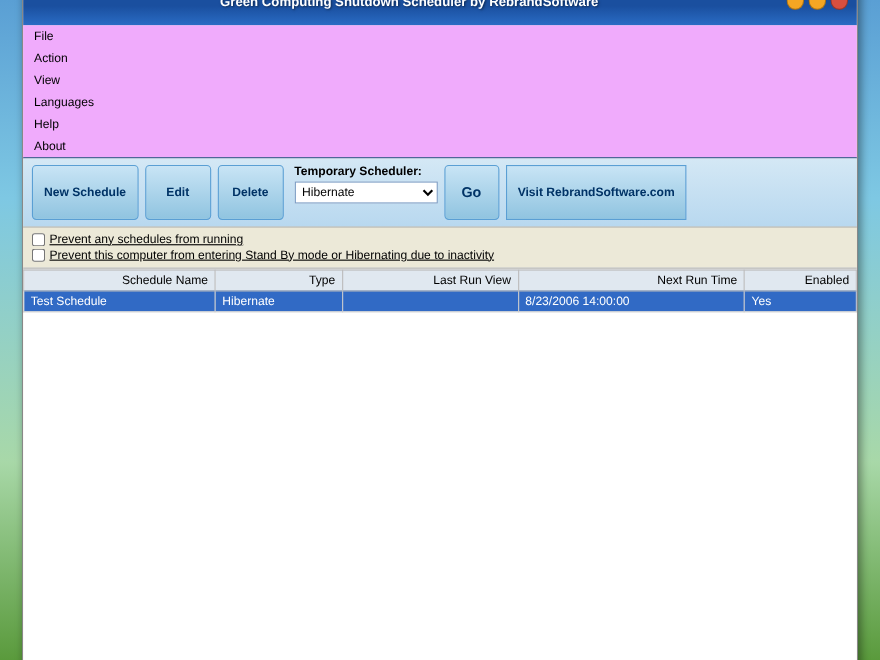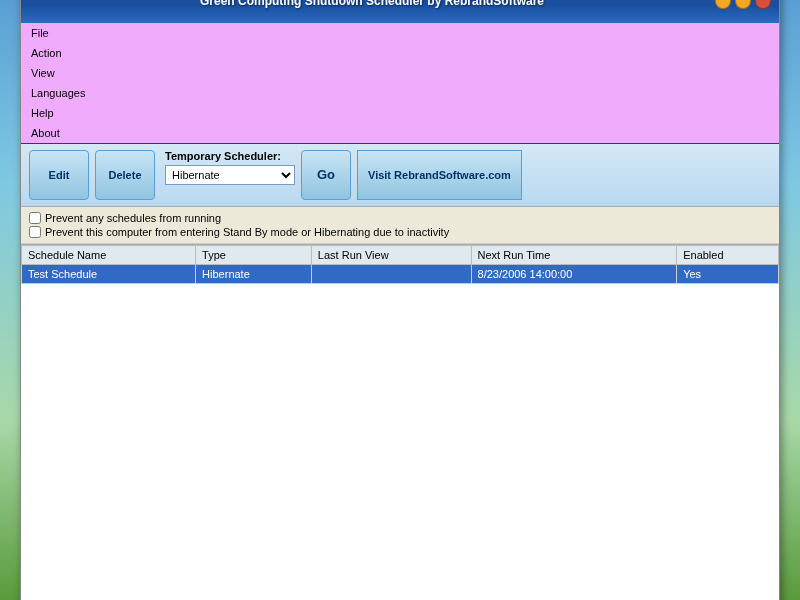--- a/index.html
+++ b/index.html
@@ -156,20 +156,21 @@
       background: #ece9d8;
       padding: 4px 8px;
       border-bottom: 1px solid #ccc;
     }
 
     .checkbox-row {
       display: flex;
       gap: 4px;
       padding: 1px 0;
       font-size: 11px;
+      text-decoration: underline;
     }
 
     .checkbox-row input[type="checkbox"] {
       width: 12px;
       height: 12px;
     }
 
     .schedule-table-container {
       background: white;
       margin: 0;
@@ -182,21 +183,21 @@
     .schedule-table {
       width: 100%;
       border-collapse: collapse;
       font-size: 11px;
     }
 
     .schedule-table thead th {
       background: #e0e8f0;
       border: 1px solid #bbb;
       padding: 3px 6px;
-      text-align: left;
+      text-align: right;
       font-weight: normal;
       color: #000;
     }
 
     .schedule-table tbody td {
       border: 1px solid #ccc;
       padding: 3px 6px;
       color: #000;
     }
 
@@ -297,20 +298,21 @@
     <div class="menu-bar">
       <span class="menu-item">File</span>
       <span class="menu-item">Action</span>
       <span class="menu-item">View</span>
       <span class="menu-item">Languages</span>
       <span class="menu-item">Help</span>
       <span class="menu-item">About</span>
     </div>
 
     <div class="toolbar">
+      <button class="toolbar-btn">New Schedule</button>
       <button class="toolbar-btn">Edit</button>
       <button class="toolbar-btn">Delete</button>
 
       <div class="temporary-scheduler">
         <span class="scheduler-label">Temporary Scheduler:</span>
         <select class="scheduler-select">
           <option>Hibernate</option>
           <option>Shut Down</option>
           <option>Restart</option>
           <option>Stand By</option>

